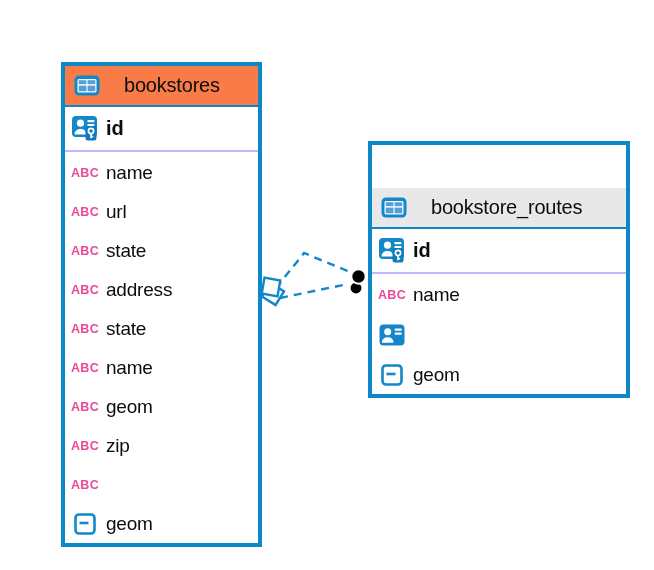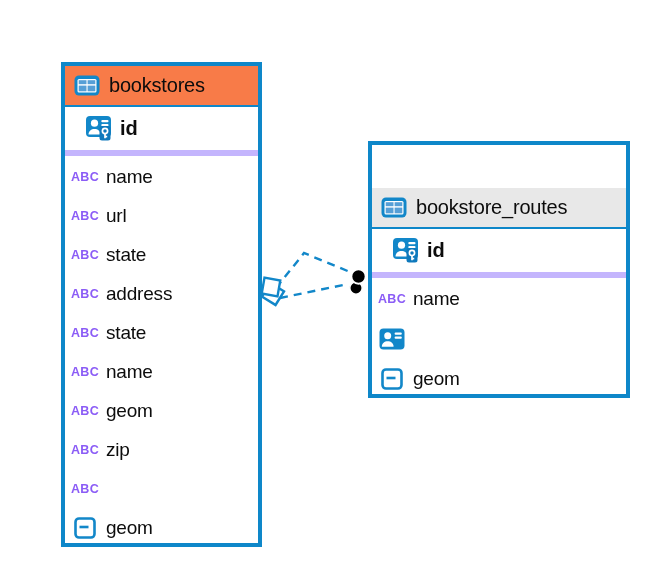--- a/index.html
+++ b/index.html
@@ -27,36 +27,36 @@
   }
   #t-bookstores{ left:61px; top:62px; width:201px; height:485px; }
   #t-routes{ left:368px; top:141px; width:262px; height:257px; }
 
   .thead{
     flex:0 0 auto;
     height:39px;
     display:flex;
     align-items:center;
     padding:0 7px;
-    gap:7px;
+    gap:22px;
     border-bottom:2px solid #0e87c9;
     font-size:20px;
     letter-spacing:-0.2px;
   }
   .thead.orange{ background:#f87b48; }
   .thead.gray{ background:#e8e8e8;margin-top:43px; }
 
   .pkrow{
     flex:0 0 auto;
     height:43px;
     display:flex;
     align-items:center;
-    padding:0 19px;
+    padding:0 5px;
     gap:6px;
-    border-bottom:6px solid #c4b5fd;
+    border-bottom:2px solid #c4b5fd;
     font-weight:bold;
     font-size:20px;
   }
   .tbody{
     flex:1 1 auto;
     display:flex;
     flex-direction:column;
     padding:1px 5px 0 5px;
   }
   .row{
@@ -76,21 +76,21 @@
     align-items:center;
     justify-content:center;
   }
   .abc{
     flex:0 0 30px;
     width:30px;
     text-align:center;
     font-size:12.5px;
     font-weight:800;
     letter-spacing:0.3px;
-    color:#8b5cf6;
+    color:#ec4899;
   }
   .lbl{ white-space:nowrap; }
 
   svg.connector{
     position:absolute;
     left:0; top:0;
     width:654px; height:570px;
     pointer-events:none;
     z-index:5;
   }

